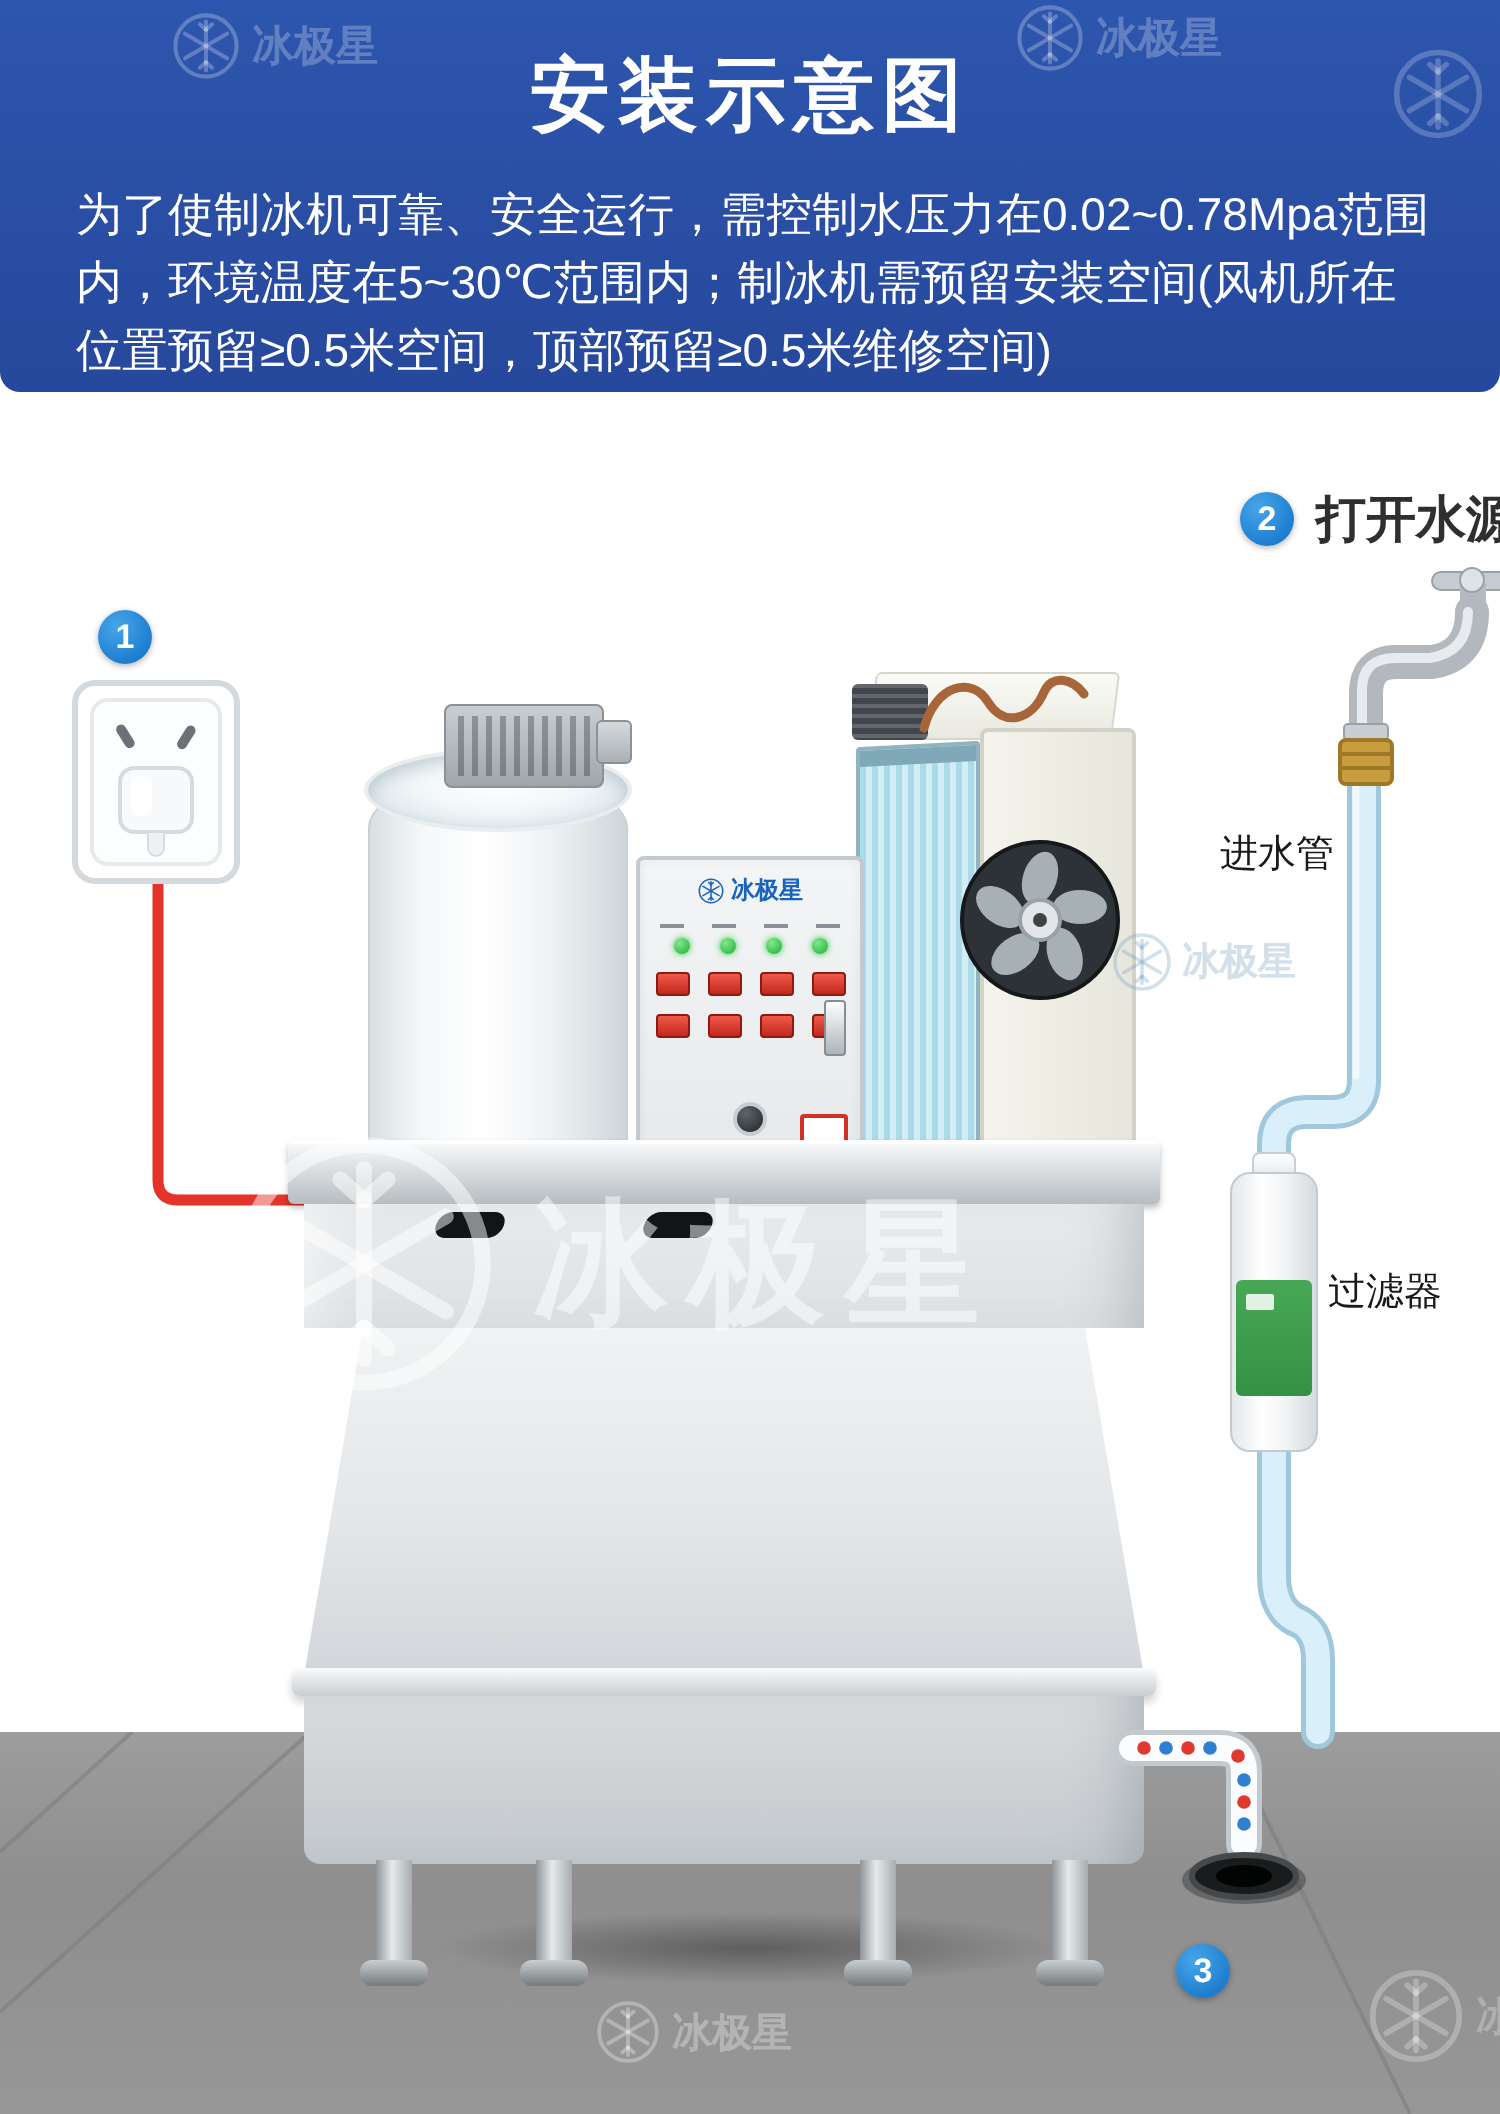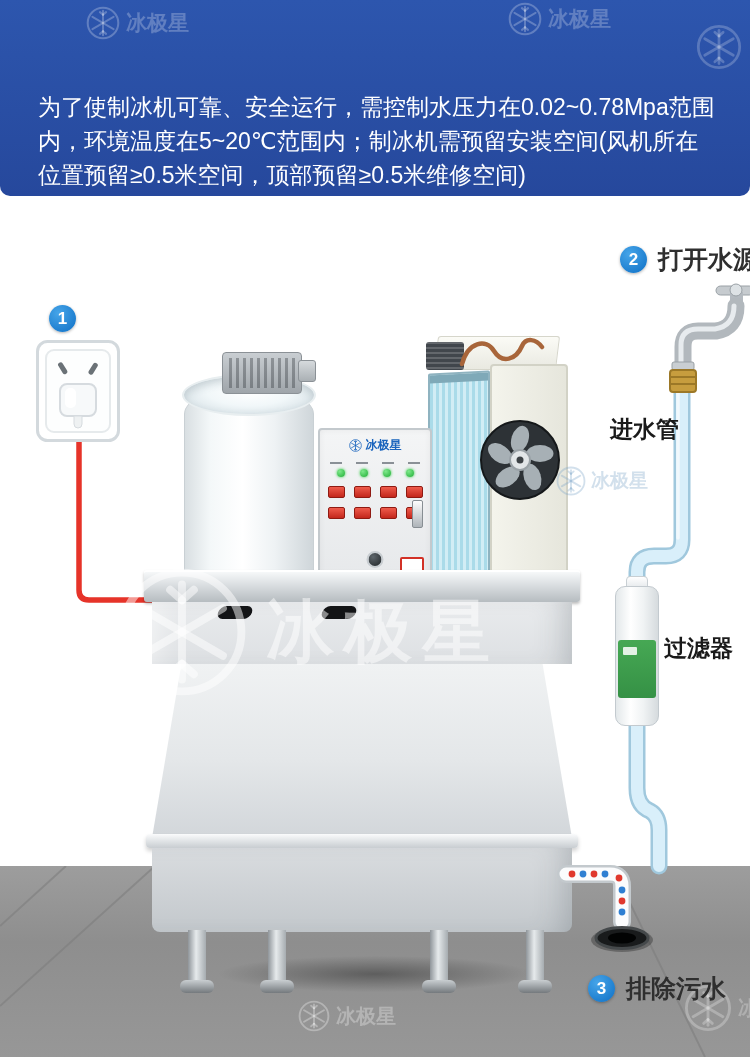--- a/index.html
+++ b/index.html
@@ -19,21 +19,21 @@
   .badge{width:27px;height:27px;border-radius:50%;flex:0 0 auto;
     background:radial-gradient(circle at 35% 30%,#46a5e9,#0e6fc5);
     color:#fff;font-size:17px;font-weight:700;display:flex;align-items:center;justify-content:center;
     box-shadow:0 1px 3px rgba(0,0,0,.3)}
   .step-label{font-size:25px;font-weight:700;color:#2f2f2f;white-space:nowrap}
   #step-1{left:49px;top:305px}
   #step-2{left:620px;top:243px}
   #step-3{left:588px;top:972px}
 
   
-  .pipe-label{position:absolute;font-size:23px;font-weight:700;color:#1a1a1a;z-index:40;white-space:nowrap}
+  .pipe-label{position:absolute;font-size:19px;font-weight:400;color:#1a1a1a;z-index:40;white-space:nowrap}
   #label-inlet{left:610px;top:414px}
   #label-filter{left:664px;top:633px}
 
   
   #floor{position:absolute;left:0;top:866px;width:750px;height:191px;
     background:linear-gradient(180deg,#9d9d9d 0%,#8e8e8e 40%,#979797 100%);z-index:1}
   #floor-lines{position:absolute;left:0;top:0;width:750px;height:191px}
   #machine-shadow{position:absolute;left:150px;top:948px;width:450px;height:52px;z-index:2;
     background:radial-gradient(ellipse 50% 50% at 50% 50%,rgba(0,0,0,.35),rgba(0,0,0,0) 70%)}
   #drain{position:absolute;left:556px;top:860px;width:140px;height:100px;z-index:22}
@@ -159,21 +159,22 @@
         <line x1="50" y1="74" x2="41" y2="82"></line>
           <line x1="50" y1="74" x2="59" y2="82"></line>
       </g>
     </g>
   </defs>
 </svg>
 
 <div class="canvas">
 
   <div class="header">
-    <p class="page-desc">为了使制冰机可靠、安全运行，需控制水压力在0.02~0.78Mpa范围内，环境温度在5~20℃范围内；制冰机需预留安装空间(风机所在位置预留≥0.5米空间，顶部预留≥0.5米维修空间)</p>
+    <div class="page-title">安装示意图</div>
+    <p class="page-desc">为了使制冰机可靠、安全运行，需控制水压力在0.02~0.78Mpa范围内，环境温度在5~30℃范围内；制冰机需预留安装空间(风机所在位置预留≥0.5米空间，顶部预留≥0.5米维修空间)</p>
     <div class="wm" id="wm-h1">
       <svg class="wm-icon" width="34" height="34" viewBox="0 0 100 100">
           <use href="#sf"></use>
         </svg>
       <span class="wm-text">冰极星</span>
     </div>
     <div class="wm" id="wm-h2">
       <svg class="wm-icon" width="34" height="34" viewBox="0 0 100 100">
           <use href="#sf"></use>
         </svg>
@@ -357,21 +358,20 @@
 
   <div class="step" id="step-1">
     <span class="badge">1</span>
   </div>
   <div class="step" id="step-2">
     <span class="badge">2</span>
     <span class="step-label">打开水源</span>
   </div>
   <div class="step" id="step-3">
     <span class="badge">3</span>
-    <span class="step-label">排除污水</span>
   </div>
 
   <div class="pipe-label" id="label-inlet">进水管</div>
   <div class="pipe-label" id="label-filter">过滤器</div>
 
   <div class="wm" id="wm-b1">
     <svg class="wm-icon" width="32" height="32" viewBox="0 0 100 100">
         <use href="#sf"></use>
       </svg>
     <span class="wm-text">冰极星</span>

